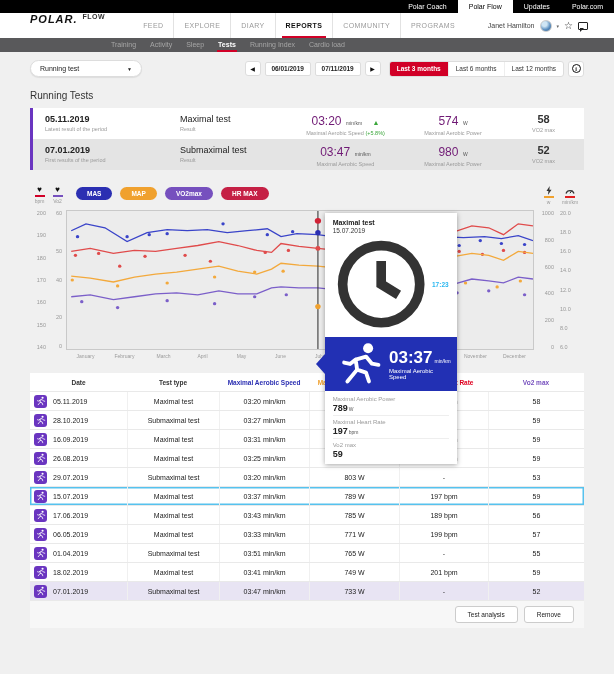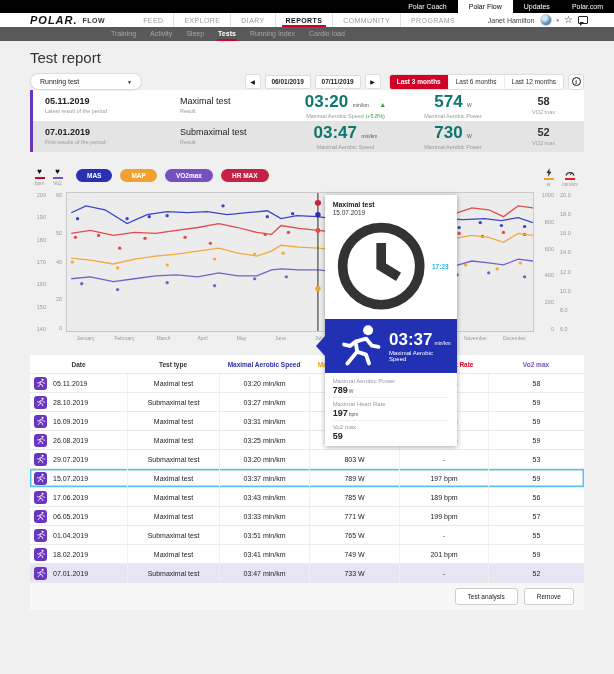--- a/index.html
+++ b/index.html
@@ -4,21 +4,21 @@
 <style>
   * { margin:0; padding:0; box-sizing:border-box; }
   html,body { width:614px; height:674px; background:#f0f0f0; font-family:"Liberation Sans", sans-serif; color:#333; overflow:hidden; }
 
   
   .topbar { height:13px; background:#000; display:flex; justify-content:flex-end; align-items:stretch; }
   .tb-item { color:#fff; font-size:7px; line-height:13px; padding:0 11px; cursor:pointer; }
   .tb-item.active { background:#fff; color:#000; }
 
   
-  .mainnav { height:14px; background:#fff; display:flex; align-items:center; padding:0 26px 0 30px; position:relative; }
+  .mainnav { height:25px; background:#fff; display:flex; padding:0 26px 0 30px; position:relative; }
   .logo { font-size:11px; font-weight:900; font-style:italic; letter-spacing:1px; color:#111; }
   .flow-label { font-size:7px; font-weight:bold; margin-left:5px; letter-spacing:.5px; }
   .nav-menu { display:flex; align-items:center; margin-left:28px; height:100%; }
   .nav-item { font-size:7px; color:#9a9a9a; padding:0 10px; letter-spacing:.4px; position:relative; height:100%; display:flex; align-items:center; cursor:pointer; }
   .nav-item + .nav-item { border-left:1px solid #e2e2e2; }
   .nav-item.active { color:#111; font-weight:bold; }
   .nav-item.active::after { content:""; position:absolute; left:6px; right:6px; bottom:0; height:2px; background:#d10027; }
   .nav-right { margin-left:auto; display:flex; align-items:center; gap:5px; }
   .user-name { font-size:7px; color:#444; }
   .avatar { width:12px; height:12px; border-radius:50%; background:radial-gradient(circle at 35% 30%, #cfe6f5 0 25%, #5b8fc0 60%, #2f5e8e 100%); border:1px solid #ccc; }
@@ -53,21 +53,21 @@
   .section-heading { font-size:10px; color:#333; margin:13px 0 7px; }
 
   
   .summary { border-left:3px solid #6a35c0; background:#fff; }
   .sum-row { display:grid; grid-template-columns:135px 120px 115px 100px 1fr; height:31px; align-items:center; }
   .sum-row.alt { background:#e4e4e4; }
   .sum-cell { text-align:center; line-height:1.25; }
   .sum-cell.left { text-align:left; padding-left:12px; }
   .sum-main { font-size:9px; color:#222; }
   .sum-sub { font-size:5.5px; color:#9a9a9a; }
-  .big-val { font-size:17px; font-weight:bold; color:#0f766e; }
+  .big-val { font-size:12px; font-weight:normal; color:#701a75; }
   .big-unit { font-size:5px; color:#555; }
   .delta-tri { color:#3aa63a; font-size:7px; margin-left:6px; }
   .delta-txt { color:#3aa63a; }
   .vo2-val { font-size:11px; font-weight:bold; }
 
   
   .chart-wrap { margin-top:16px; }
   .legend-row { display:flex; align-items:flex-start; position:relative; margin-bottom:6px; padding-left:2px; }
   .unit-block { display:flex; flex-direction:column; align-items:center; width:15px; margin-right:3px; }
   .unit-heart { font-size:8px; line-height:8px; color:#111; }
@@ -153,21 +153,20 @@
 <div class="subnav" id="subnav">
     <div class="sub-item">Training</div>
     <div class="sub-item">Activity</div>
     <div class="sub-item">Sleep</div>
     <div class="sub-item active">Tests</div>
     <div class="sub-item">Running Index</div>
     <div class="sub-item">Cardio load</div>
   </div>
 
 <div class="content">
-  <div class="page-title">Test report</div>
 
   <div class="controls">
     <div class="sport-select">
       <span>Running test</span>
       <span class="sport-caret">▼</span>
     </div>
     <div class="date-controls">
       <div class="arrow-btn">◀</div>
       <div class="date-box">06/01/2019</div>
       <div class="date-box">07/11/2019</div>
@@ -176,20 +175,21 @@
           <div class="range-item active">Last 3 months</div>
           <div class="range-item">Last 6 months</div>
           <div class="range-item">Last 12 months</div>
         </div>
       <div class="info-btn">
         <span class="info-circle">i</span>
       </div>
     </div>
   </div>
 
+  <div class="section-heading">Running Tests</div>
 
   <div class="summary">
     <div class="sum-row">
       <div class="sum-cell left">
         <div class="sum-main" style="font-weight:bold">05.11.2019</div>
         <div class="sum-sub">Latest result of the period</div>
       </div>
       <div class="sum-cell left">
         <div class="sum-main">Maximal test</div>
         <div class="sum-sub">Result</div>
@@ -219,21 +219,21 @@
       <div class="sum-cell left">
         <div class="sum-main">Submaximal test</div>
         <div class="sum-sub">Result</div>
       </div>
       <div class="sum-cell">
         <div><span class="big-val">03:47</span>
              <span class="big-unit">min/km</span></div>
         <div class="sum-sub">Maximal Aerobic Speed</div>
       </div>
       <div class="sum-cell">
-        <div><span class="big-val">730</span>
+        <div><span class="big-val">980</span>
              <span class="big-unit">W</span></div>
         <div class="sum-sub">Maximal Aerobic Power</div>
       </div>
       <div class="sum-cell">
         <div class="vo2-val">52</div>
         <div class="sum-sub">VO2 max</div>
       </div>
     </div>
   </div>
 

